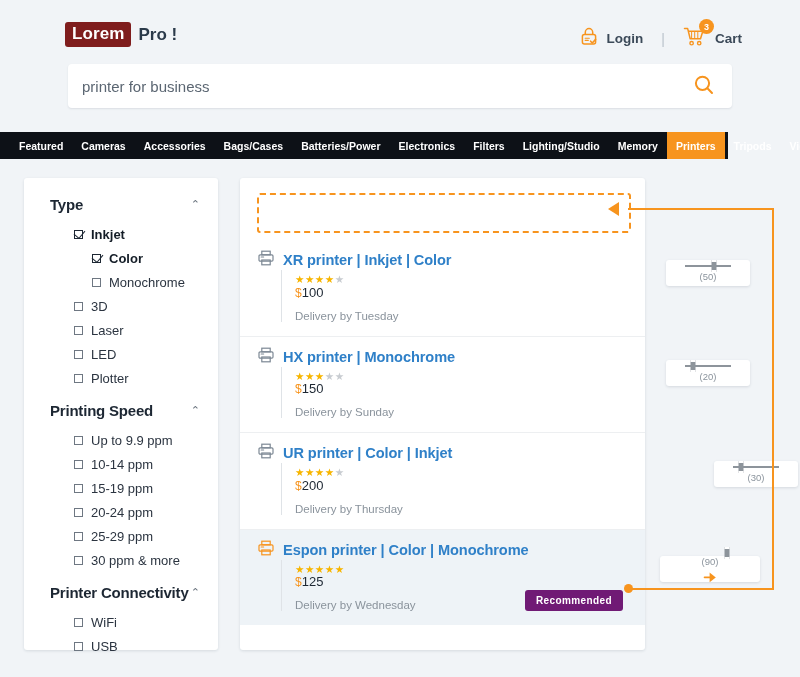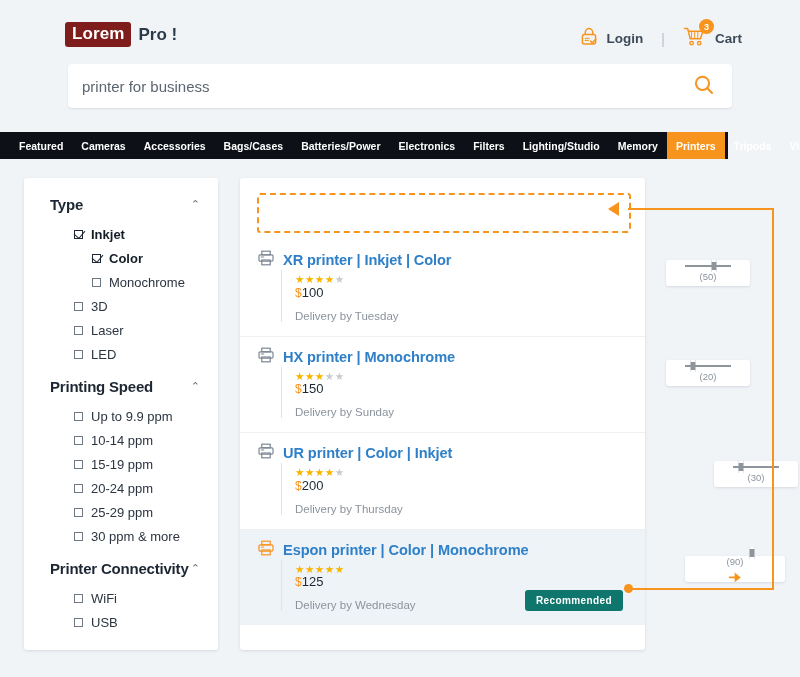--- a/index.html
+++ b/index.html
@@ -104,32 +104,32 @@
   .ptitle { font-size: 14.6px; font-weight: bold; color: #2f80c8; letter-spacing: -.1px; cursor: pointer; }
   .prow.highlight .ptitle { color: #2f80c8; }
   .pbody { margin-left: 23px; border-left: 1px solid #dfe3e7; padding-left: 13px; padding-top: 4px; }
   .stars { font-size: 10.5px; letter-spacing: .5px; line-height: 1; }
   .star-on { color: #f7b500; }
   .star-off { color: #c8ccd1; }
   .price { font-size: 13px; font-weight: normal; color: #1d2733; }
   .price .cur { color: #f7941e; font-size: 12px; }
   .delivery { margin-top: 10px; font-size: 11.5px; color: #8a939c; }
   .rec-badge {
-    position: absolute; right: 22px; bottom: 14px; background: #0f766e; color: #fff;
+    position: absolute; right: 22px; bottom: 14px; background: #701a75; color: #fff;
     font-size: 10px; font-weight: bold; letter-spacing: .4px;
     padding: 5px 11px; border-radius: 3px;
   }
 
   
   .sl-card {
     position: absolute; width: 84px; height: 26px; background: #fff;
     border-radius: 3px; box-shadow: 0 1px 3px rgba(20,40,60,.13);
     display: flex; align-items: center; justify-content: center; gap: 4px; flex-direction: column;
   }
-  .sl-card.wide { width: 100px; margin-left: 25px; }
+  .sl-card.wide { width: 100px; }
   .sl-track { position: relative; width: 46px; height: 2px; background: #8d949b; }
   .sl-knob { position: absolute; top: -5px; width: 5px; height: 12px; background: #8d949b; border-top: 2px solid #fff; border-bottom: 2px solid #fff; transform: translateX(-50%); }
   .sl-val { font-size: 9.5px; color: #8a939c; }
   .sl-arrow { color: #f7941e; font-size: 13px; line-height: 1; }
 
   
   .conn { position: absolute; background: #f7941e; }
   .conn-dot { position: absolute; width: 9px; height: 9px; border-radius: 50%; background: #f7941e; }
   .conn-arrow {
     position: absolute; width: 0; height: 0;
@@ -250,20 +250,24 @@
         <span class="box"></span>
         <span class="opt-label">3D</span>
       </div>
       <div class="opt lvl1">
         <span class="box"></span>
         <span class="opt-label">Laser</span>
       </div>
       <div class="opt lvl1">
         <span class="box"></span>
         <span class="opt-label">LED</span>
+      </div>
+      <div class="opt lvl1">
+        <span class="box"></span>
+        <span class="opt-label">Plotter</span>
       </div>
       <div class="gap"></div>
       <div class="filter-head">
         <span class="filter-title">Printing Speed</span>
         <span class="chev">⌃</span>
       </div>
       <div class="opt lvl1">
         <span class="box"></span>
         <span class="opt-label">Up to 9.9 ppm</span>
       </div>

